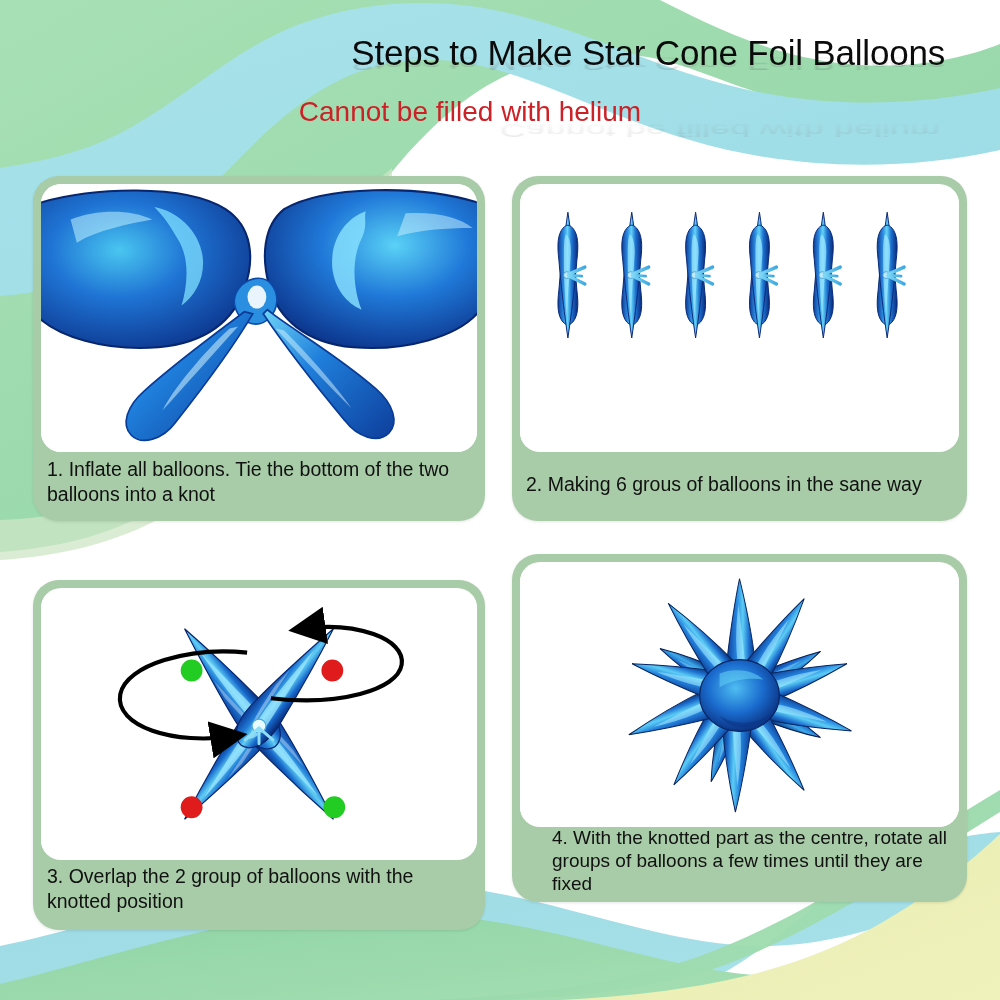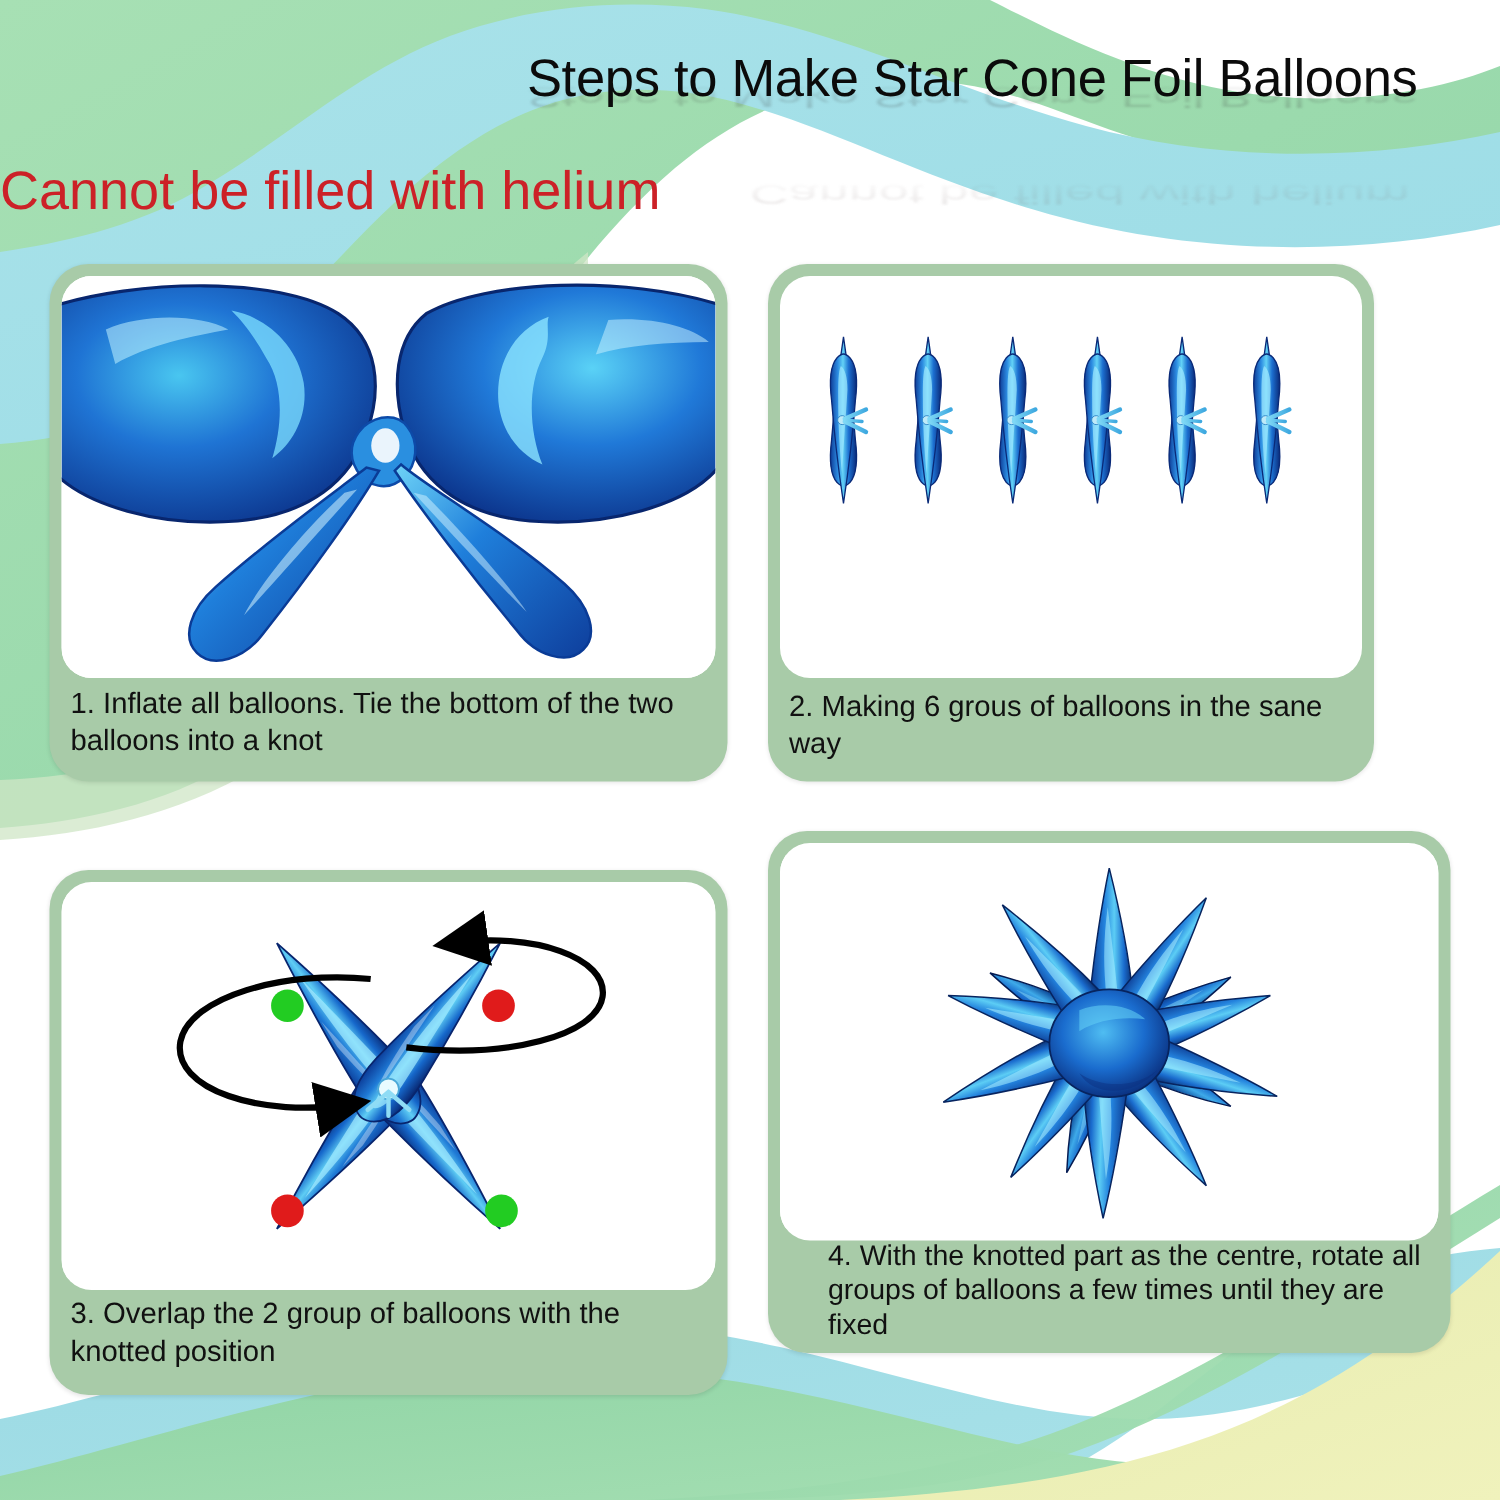--- a/index.html
+++ b/index.html
@@ -65,24 +65,24 @@
     transform: scaleY(-0.55);
     transform-origin: top right;
     filter: blur(1.1px);
     -webkit-mask-image: linear-gradient(to bottom, rgba(0,0,0,0.85), rgba(0,0,0,0));
             mask-image: linear-gradient(to bottom, rgba(0,0,0,0.85), rgba(0,0,0,0));
   }
 
   .subtitle {
     position: absolute;
     left: 0;
-    top: 106px;
+    top: 96px;
     width: 940px;
-    text-align: left;
-    font-size: 36px;
+    text-align: center;
+    font-size: 28px;
     font-weight: 400;
     color: #cc2127;
     font-family: "Liberation Sans", sans-serif;
     white-space: nowrap;
   }
   .subtitle-reflection {
     position: absolute;
     left: 0;
     top: 140px;
     width: 940px;
@@ -137,21 +137,21 @@
     line-height: 1.26;
     font-family: "Liberation Sans", sans-serif;
   }
   .card-caption.tight { font-size: 19px; line-height: 1.22; }
 
   
   #card-1 { left: 33px;  top: 176px; width: 452px; height: 345px; padding-left: 27px; }
   #card-1 .card-media   { height: 268px; }
   #card-1 .card-caption { height: 70px; }
 
-  #card-2 { left: 512px; top: 176px; width: 404px; height: 345px; padding-left: 11px; }
+  #card-2 { left: 512px; top: 176px; width: 455px; height: 345px; padding-left: 11px; }
   #card-2 .card-media   { height: 268px; }
   #card-2 .card-caption { height: 70px; display:flex; align-items:center; }
 
   #card-3 { left: 33px;  top: 554px; width: 452px; height: 350px; margin-top: 26px; }
   #card-3 .card-media   { height: 272px; }
   #card-3 .card-caption { height: 72px; }
 
   #card-4 { left: 512px; top: 554px; width: 455px; height: 348px; }
   #card-4 .card-media   { height: 265px; }
   #card-4 .card-caption { height: 78px; padding-top: 2px; padding-left: 40px; }

